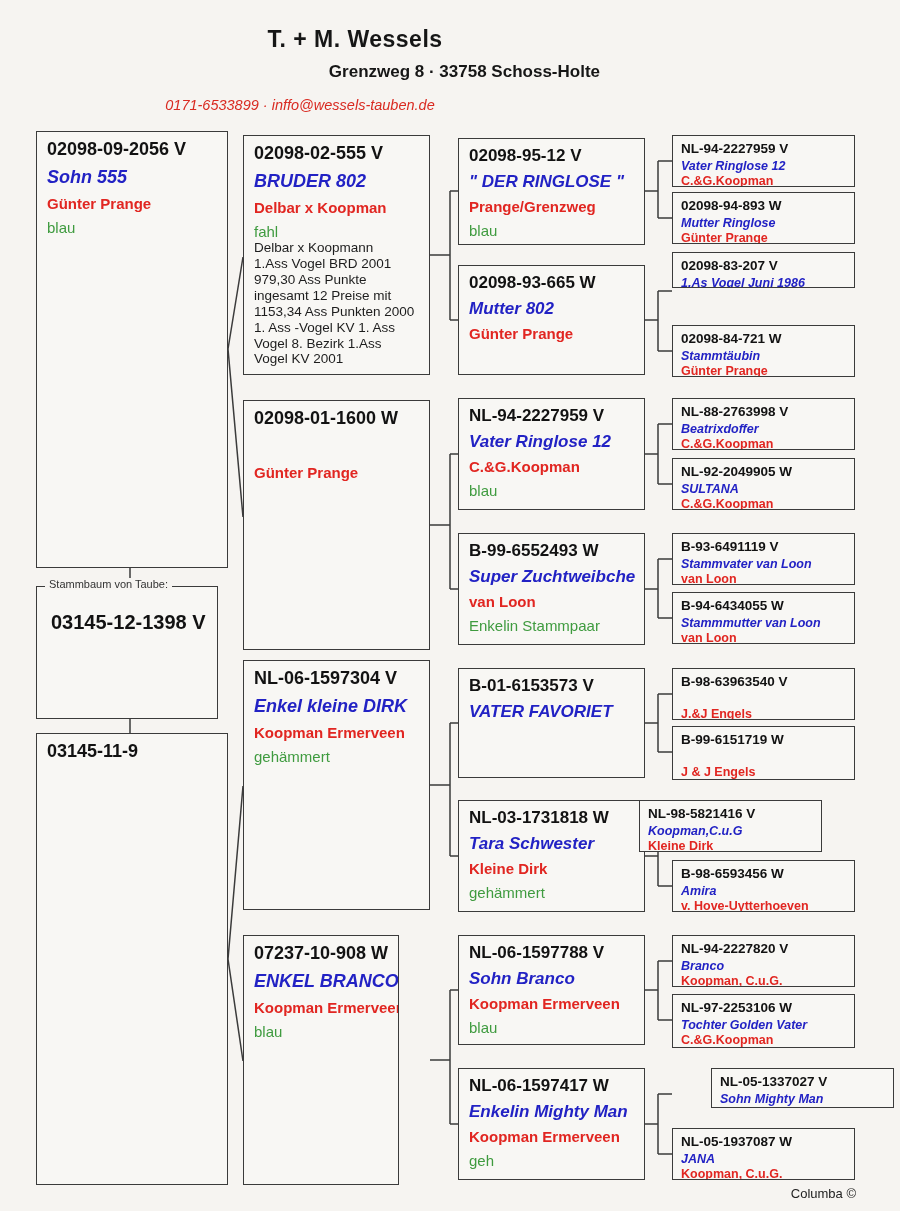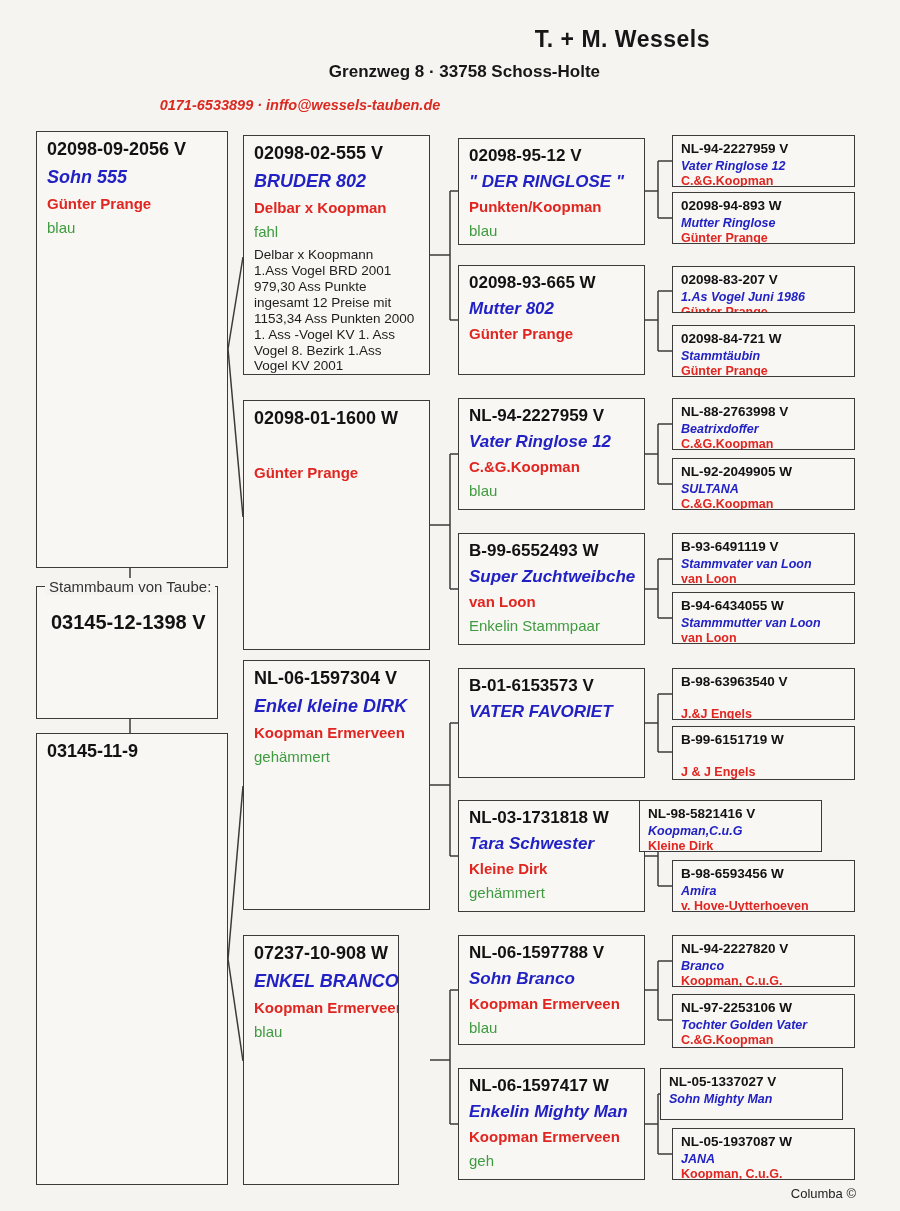--- a/index.html
+++ b/index.html
@@ -1,42 +1,42 @@
 <!DOCTYPE html>
 <html><head>
 <meta charset="utf-8">
 <style>
   html,body{margin:0;padding:0;background:#e9e7e3;}
   .page{position:relative;width:900px;height:1211px;background:#f6f4f1;
         font-family:"Liberation Sans", sans-serif;overflow:hidden;}
   svg.lines{position:absolute;left:0;top:0;pointer-events:none;}
-  .hdr-title{position:absolute;left:0;top:26px;width:710px;text-align:right;
+  .hdr-title{position:absolute;left:0;top:26px;width:710px;text-align:center;
              font-size:23px;font-weight:bold;color:#161616;letter-spacing:.5px;}
   .hdr-addr{position:absolute;left:0;top:62px;width:600px;text-align:right;
             font-size:17px;font-weight:bold;color:#161616;}
   .hdr-contact{position:absolute;left:0;top:97px;width:600px;text-align:center;
-            font-size:14.5px;font-weight:bold;font-style:italic;color:#d92a21;}
+            font-size:14.5px;font-weight:normal;font-style:italic;color:#d92a21;}
   .box{position:absolute;background:#f8f7f4;border:1.5px solid #3b3b3b;
        box-sizing:border-box;padding:7px 6px 16px 10px;overflow:hidden;}
   .ring{font-weight:bold;color:#121212;font-size:18px;margin-bottom:7px;white-space:nowrap;}
   .bname{font-weight:bold;font-style:italic;color:#2222c4;font-size:18px;
          margin-bottom:7px;min-height:21px;white-space:nowrap;}
   .breeder{font-weight:bold;color:#e12621;font-size:15px;margin-bottom:7px;min-height:17px;white-space:nowrap;}
   .colordesc{color:#3f9b3f;font-size:15px;white-space:nowrap;}
-  .note{color:#1d1d1d;font-size:13.5px;line-height:1.18;white-space:pre-line;margin-top:7px;}
+  .note{color:#1d1d1d;font-size:13.5px;line-height:1.18;white-space:pre-line;}
   .g3 .ring{font-size:17px;margin-bottom:6px;}
   .g3 .bname{font-size:17px;margin-bottom:6px;min-height:19px;}
   .g4{padding:5px 4px 2px 8px;}
   .g4 .ring{font-size:13.5px;margin-bottom:3px;}
   .g4 .bname{font-size:12.5px;margin-bottom:1px;min-height:14px;}
   .g4 .breeder{font-size:12.5px;margin-bottom:0;min-height:0;}
   .subjectbox{position:absolute;border:1.5px solid #3b3b3b;background:#f8f7f4;
               box-sizing:border-box;padding:24px 6px 4px 14px;}
   .subjectbox .legend{position:absolute;top:-9px;left:8px;background:#f6f4f1;
-              padding:0 4px;font-size:15px;color:#333;white-space:nowrap;}
+              padding:0 4px;font-size:11px;color:#333;white-space:nowrap;}
   .subjectbox .ring{font-size:20px;}
   .footer-credit{position:absolute;right:44px;top:1186px;font-size:13px;color:#222;margin-left:33px;}
 </style>
 </head>
 <body>
 
 <div class="page">
 
   <svg class="lines" width="900" height="1211">
     <path fill="none" stroke="#3b3b3b" stroke-width="1.5" d="
@@ -105,21 +105,21 @@
   <div class="box" style="left:243px;top:935px;width:156px;height:250px">
     <div class="ring">07237-10-908 W</div>
     <div class="bname">ENKEL BRANCO</div>
     <div class="breeder">Koopman Ermerveen</div>
     <div class="colordesc">blau</div>
   </div>
 
   <div class="box g3" style="left:458px;top:138px;width:187px;height:107px">
     <div class="ring">02098-95-12 V</div>
     <div class="bname">" DER RINGLOSE "</div>
-    <div class="breeder">Punkten/Koopman</div>
+    <div class="breeder">Prange/Grenzweg</div>
     <div class="colordesc">blau</div>
   </div>
   <div class="box g3" style="left:458px;top:265px;width:187px;height:110px">
     <div class="ring">02098-93-665 W</div>
     <div class="bname">Mutter 802</div>
     <div class="breeder">Günter Prange</div>
     <div class="colordesc"></div>
   </div>
   <div class="box g3" style="left:458px;top:398px;width:187px;height:112px">
     <div class="ring">NL-94-2227959 V</div>
@@ -161,21 +161,21 @@
   <div class="box g4" style="left:672px;top:135px;width:183px;height:52px">
     <div class="ring">NL-94-2227959 V</div>
     <div class="bname">Vater Ringlose 12</div>
     <div class="breeder">C.&amp;G.Koopman</div>
   </div>
   <div class="box g4" style="left:672px;top:192px;width:183px;height:52px">
     <div class="ring">02098-94-893 W</div>
     <div class="bname">Mutter Ringlose</div>
     <div class="breeder">Günter Prange</div>
   </div>
-  <div class="box g4" style="left:672px;top:266px;width:183px;height:47px">
+  <div class="box g4" style="left:672px;top:252px;width:183px;height:36px">
     <div class="ring">02098-83-207 V</div>
     <div class="bname">1.As Vogel Juni 1986</div>
     <div class="breeder">Günter Prange</div>
   </div>
   <div class="box g4" style="left:672px;top:325px;width:183px;height:52px">
     <div class="ring">02098-84-721 W</div>
     <div class="bname">Stammtäubin</div>
     <div class="breeder">Günter Prange</div>
   </div>
   <div class="box g4" style="left:672px;top:398px;width:183px;height:52px">
@@ -221,21 +221,21 @@
   <div class="box g4" style="left:672px;top:935px;width:183px;height:52px">
     <div class="ring">NL-94-2227820 V</div>
     <div class="bname">Branco</div>
     <div class="breeder">Koopman, C.u.G.</div>
   </div>
   <div class="box g4" style="left:672px;top:994px;width:183px;height:54px">
     <div class="ring">NL-97-2253106 W</div>
     <div class="bname">Tochter Golden Vater</div>
     <div class="breeder">C.&amp;G.Koopman</div>
   </div>
-  <div class="box g4" style="left:660px;top:1068px;width:183px;height:52px">
+  <div class="box g4" style="left:711px;top:1068px;width:183px;height:40px">
     <div class="ring">NL-05-1337027 V</div>
     <div class="bname">Sohn Mighty Man</div>
     <div class="breeder"></div>
   </div>
   <div class="box g4" style="left:672px;top:1128px;width:183px;height:52px">
     <div class="ring">NL-05-1937087 W</div>
     <div class="bname">JANA</div>
     <div class="breeder">Koopman, C.u.G.</div>
   </div>
 

